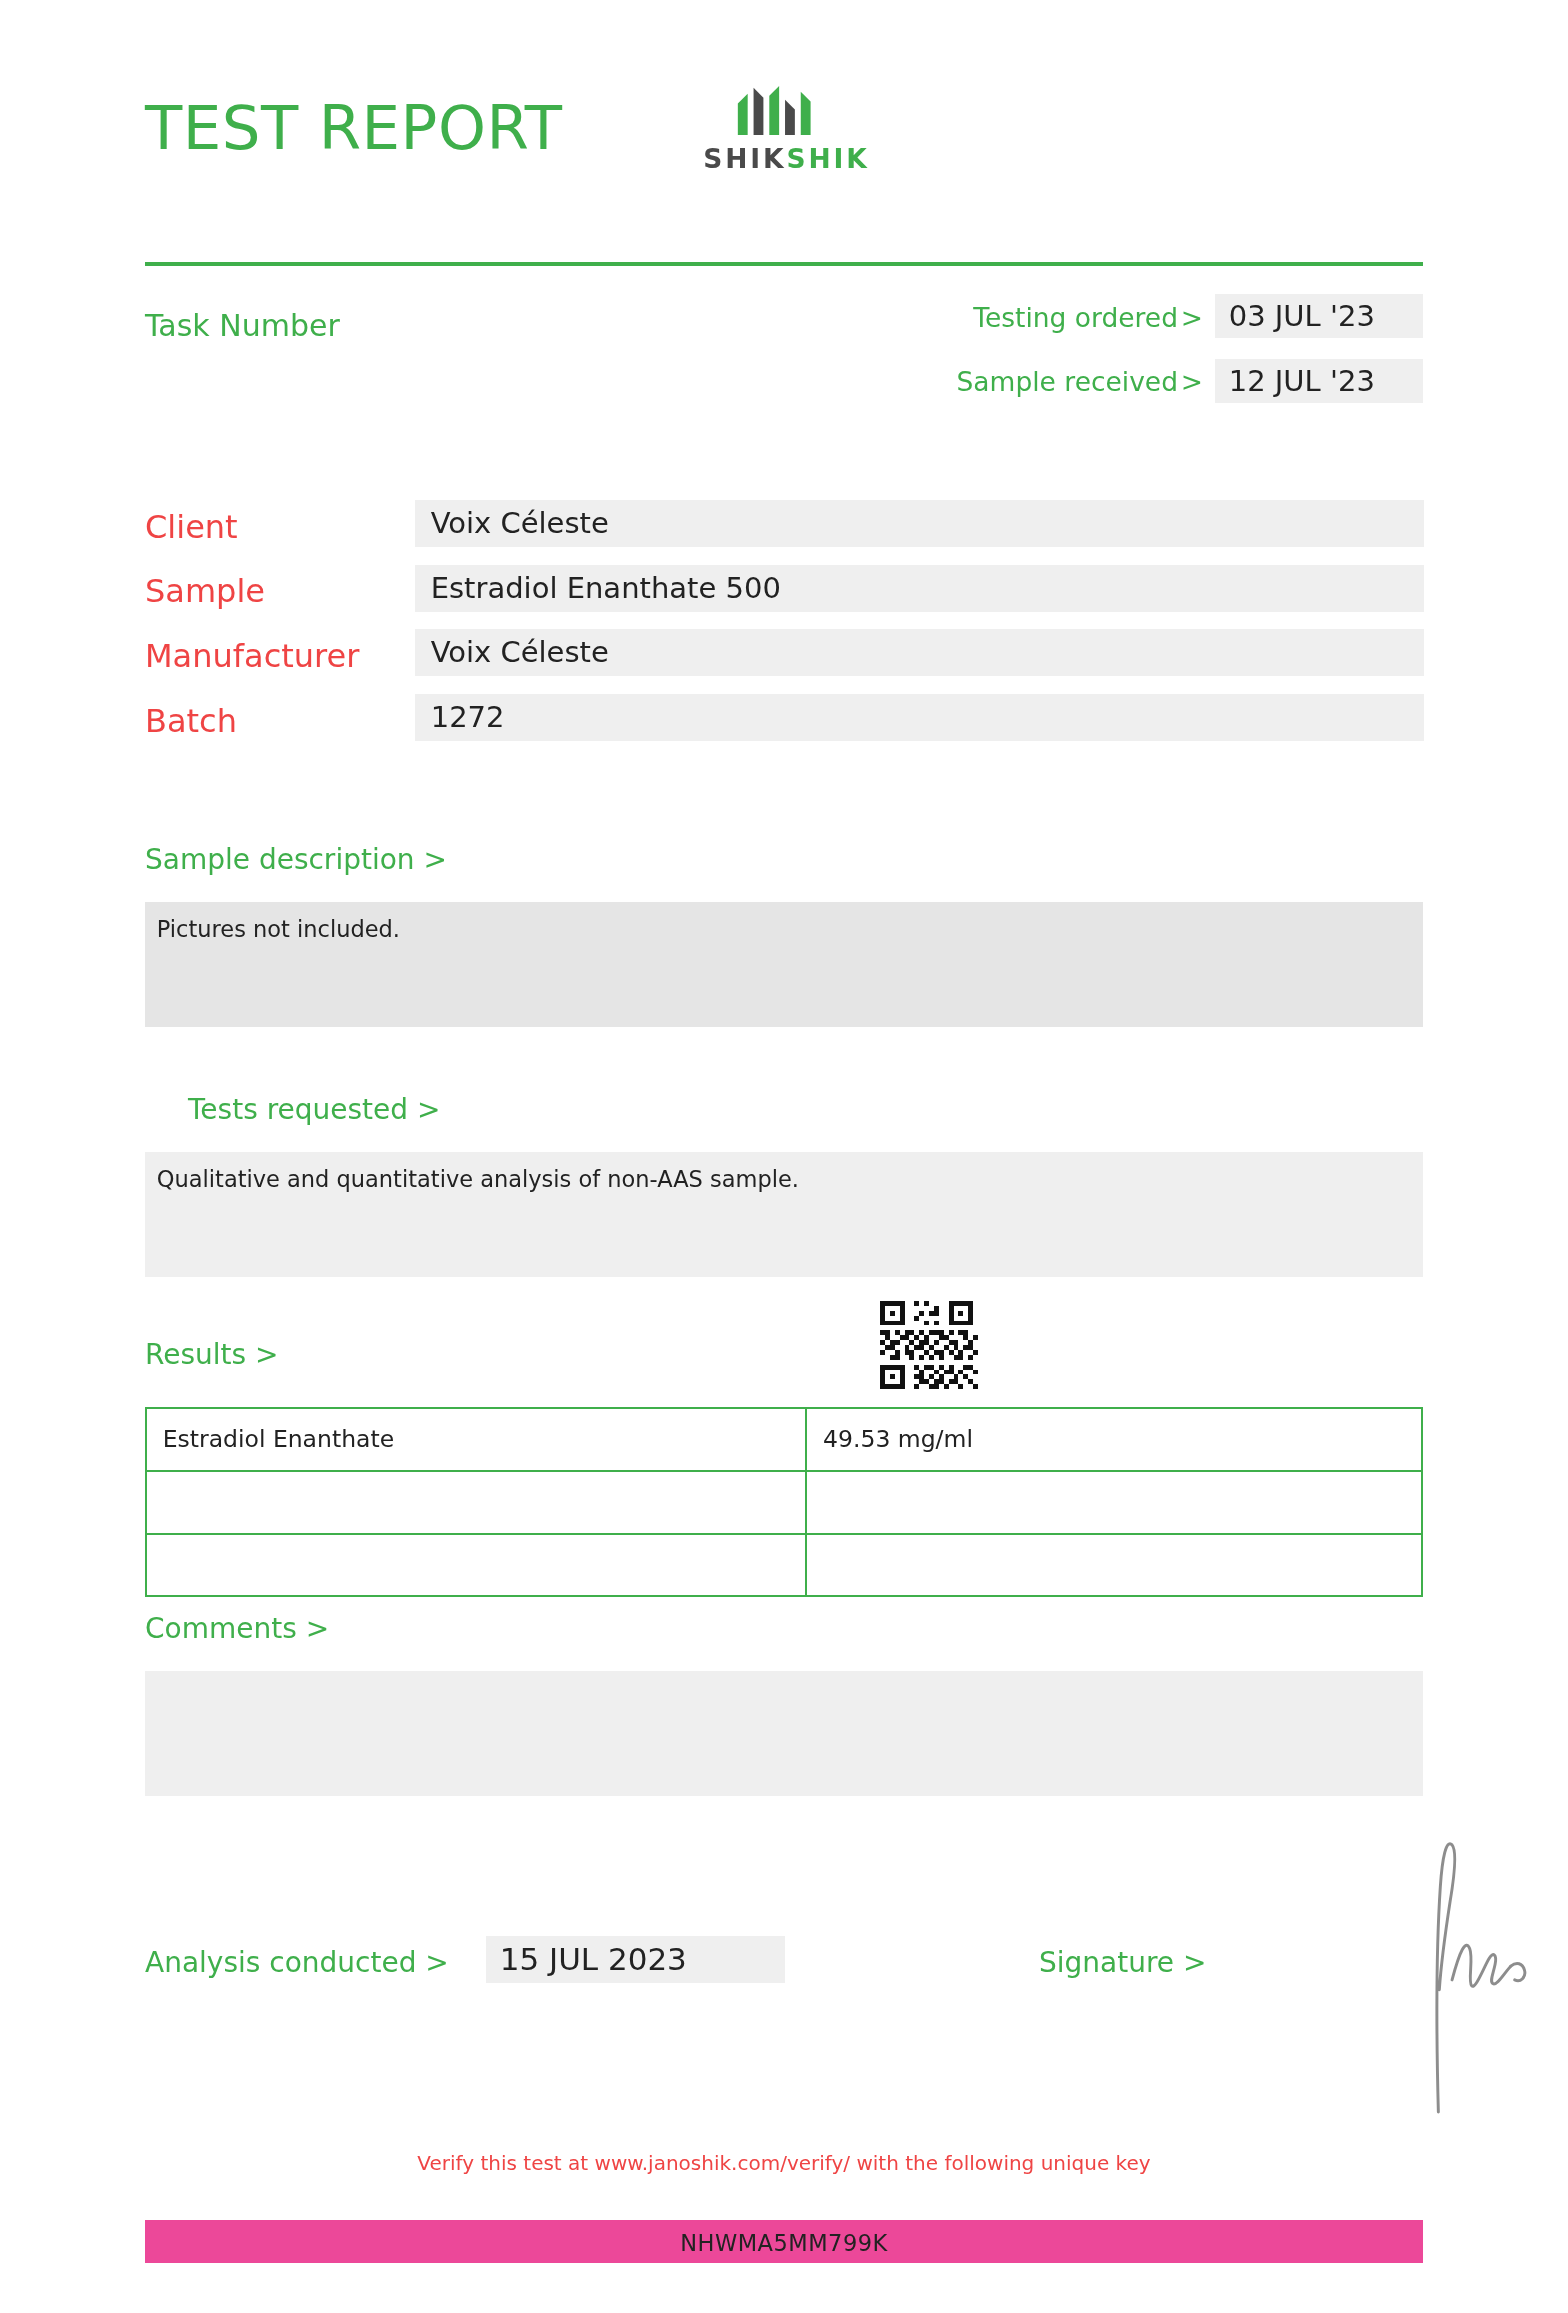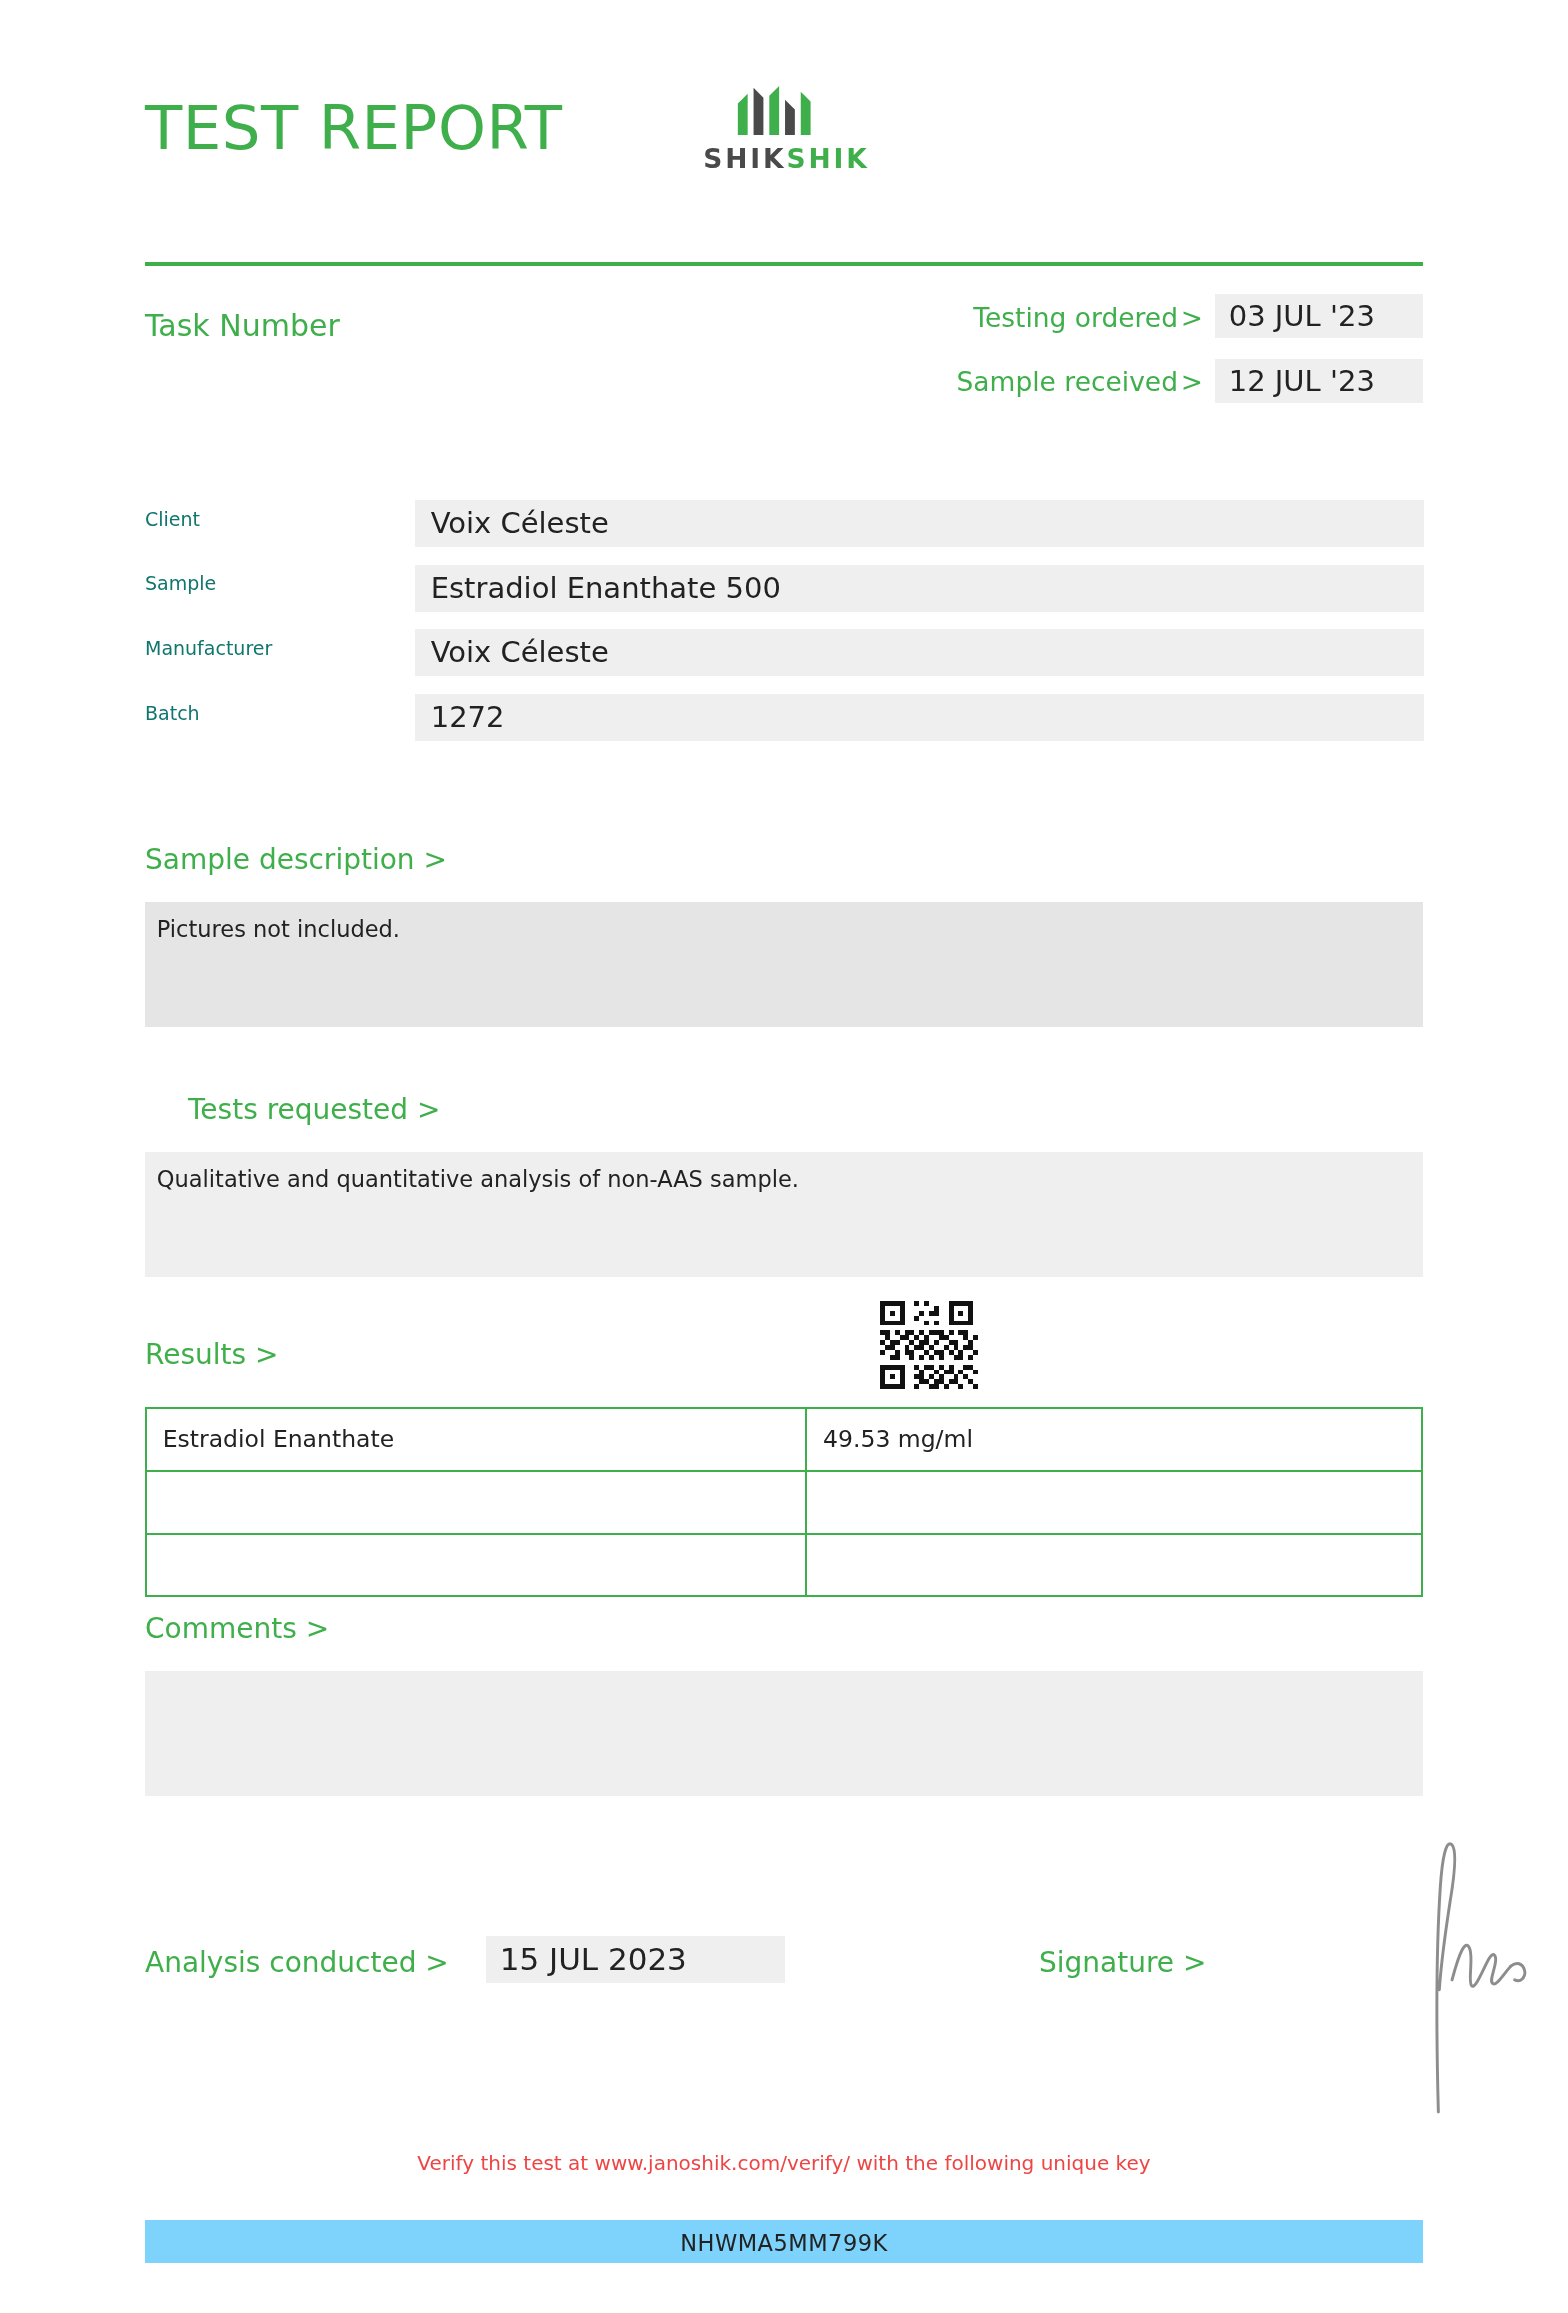--- a/index.html
+++ b/index.html
@@ -163,22 +163,22 @@
   }
   .info-row {
     position: relative;
     height: 50px;
     margin-bottom: 14.7px;
   }
   .info-label {
     position: absolute;
     left: 0;
     top: 7.8px;
-    font-size: 19px;
-    color: #0f766e;
+    font-size: 32px;
+    color: #ef4444;
   }
   .info-value {
     position: absolute;
     left: 270px;
     top: 0;
     width: 1009px;
     height: 47px;
     background: #efefef;
     font-size: 29px;
     padding: 5.9px 15.7px;
@@ -292,21 +292,21 @@
     font-size: 20px;
     color: #ef4444;
     text-align: center;
   }
   .key-box {
     position: absolute;
     left: 0;
     top: 2220px;
     width: 1278px;
     height: 43px;
-    background: #7dd3fc;
+    background: #ec4899;
     text-align: center;
     font-size: 22.5px;
     color: #222;
     padding-top: 9.8px;
     box-sizing: border-box;
     letter-spacing: 0.5px;
   }
 </style>
 </head>
 <body>

